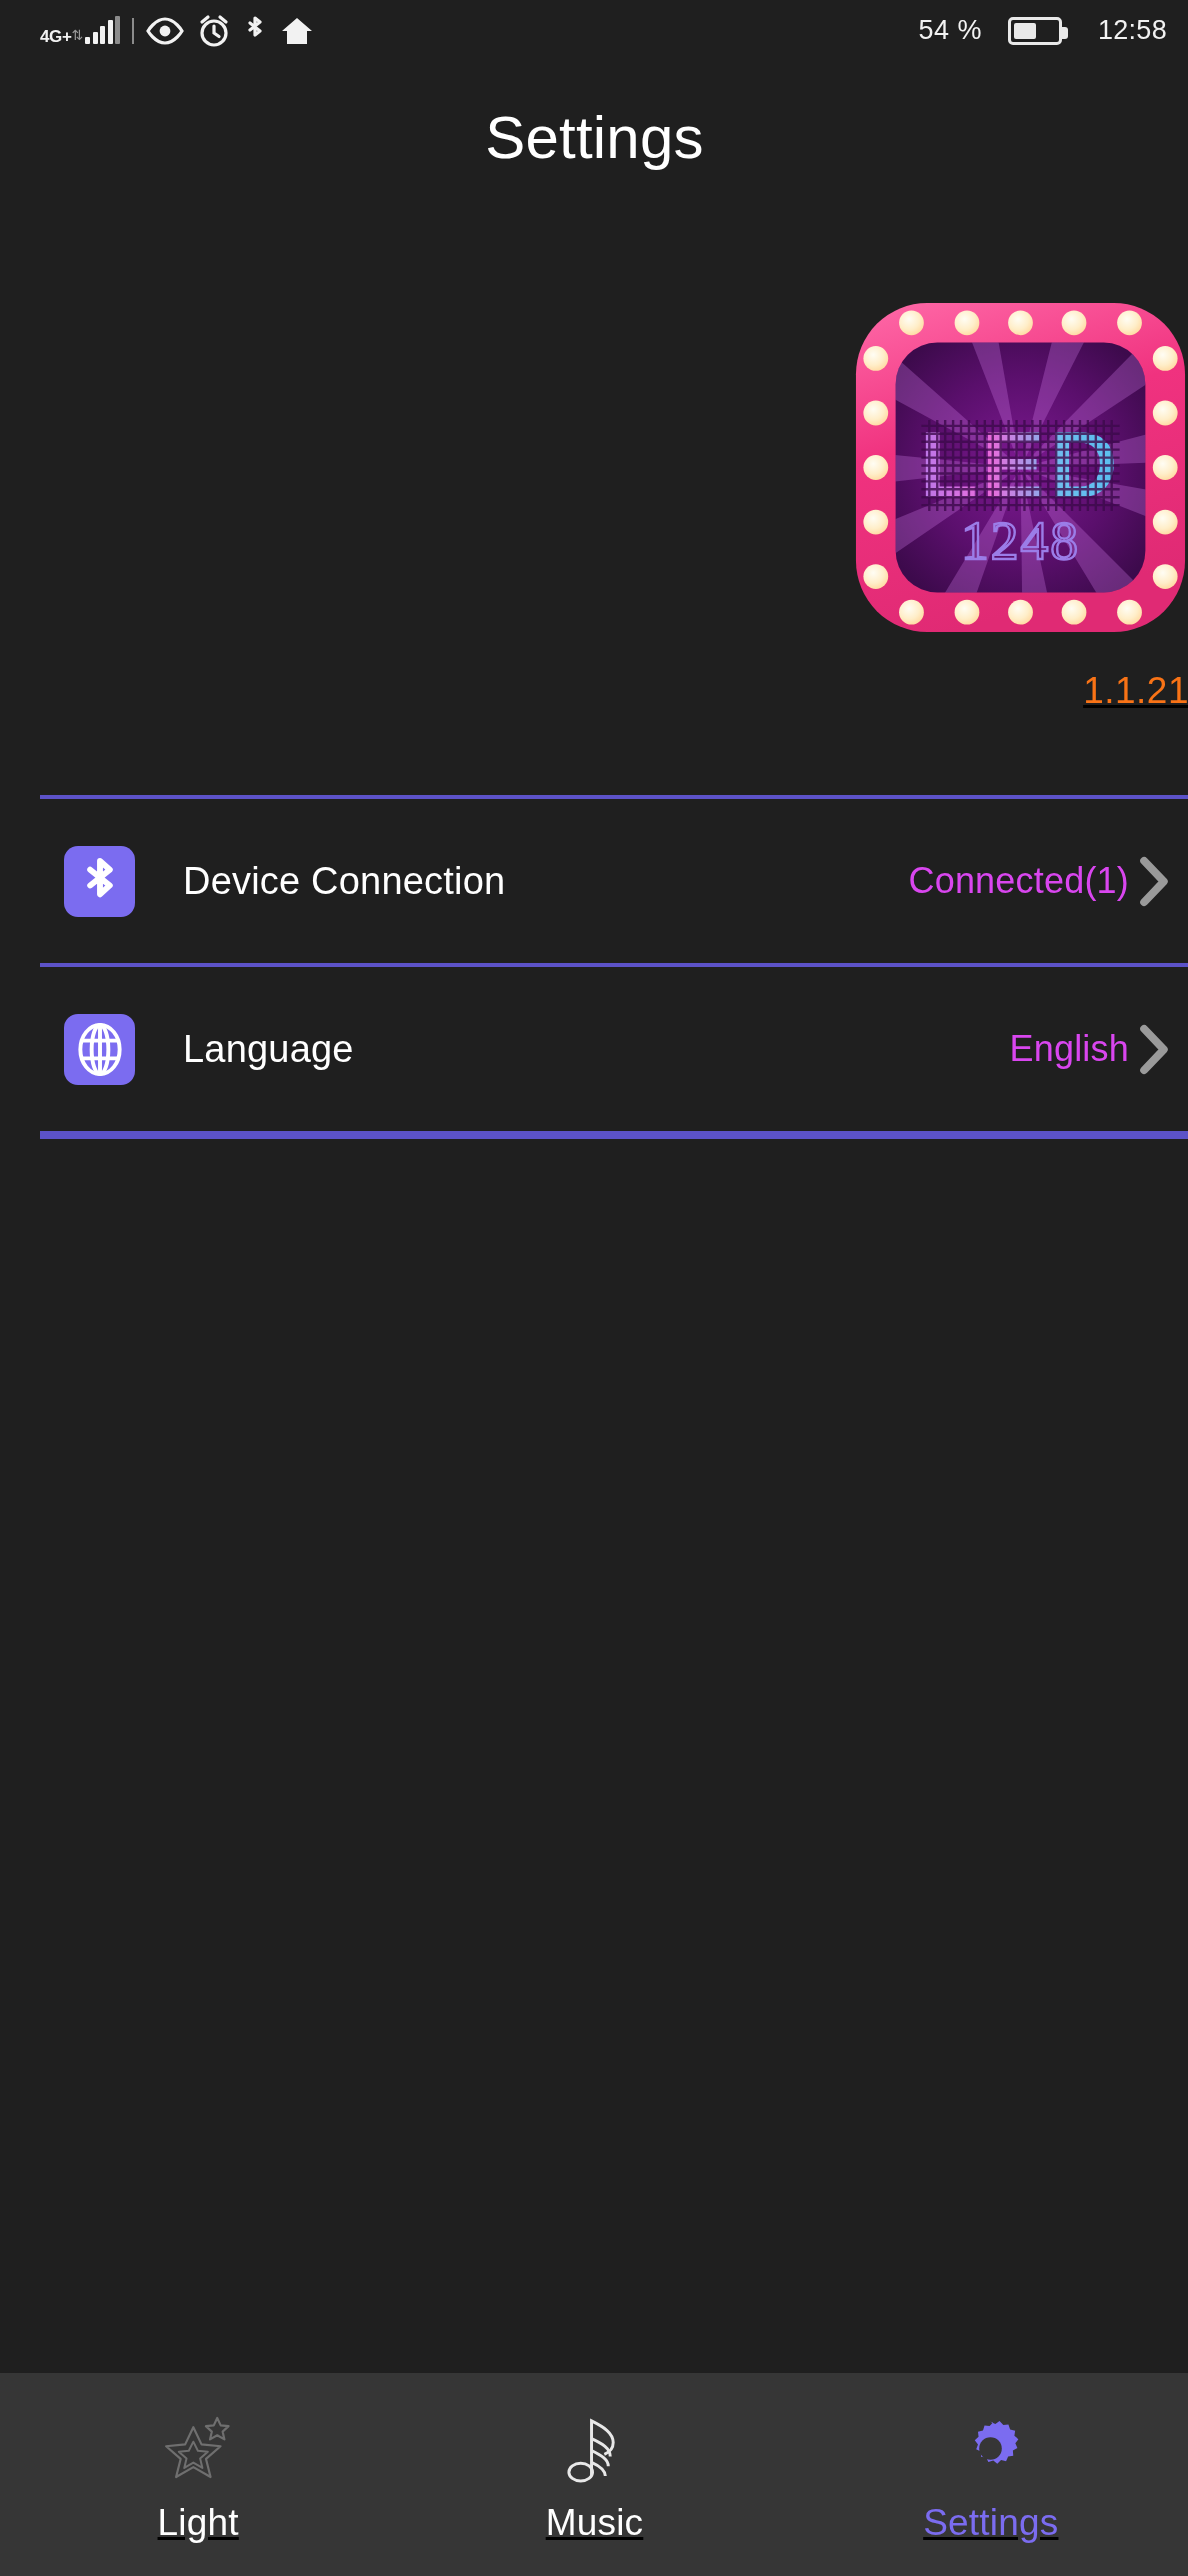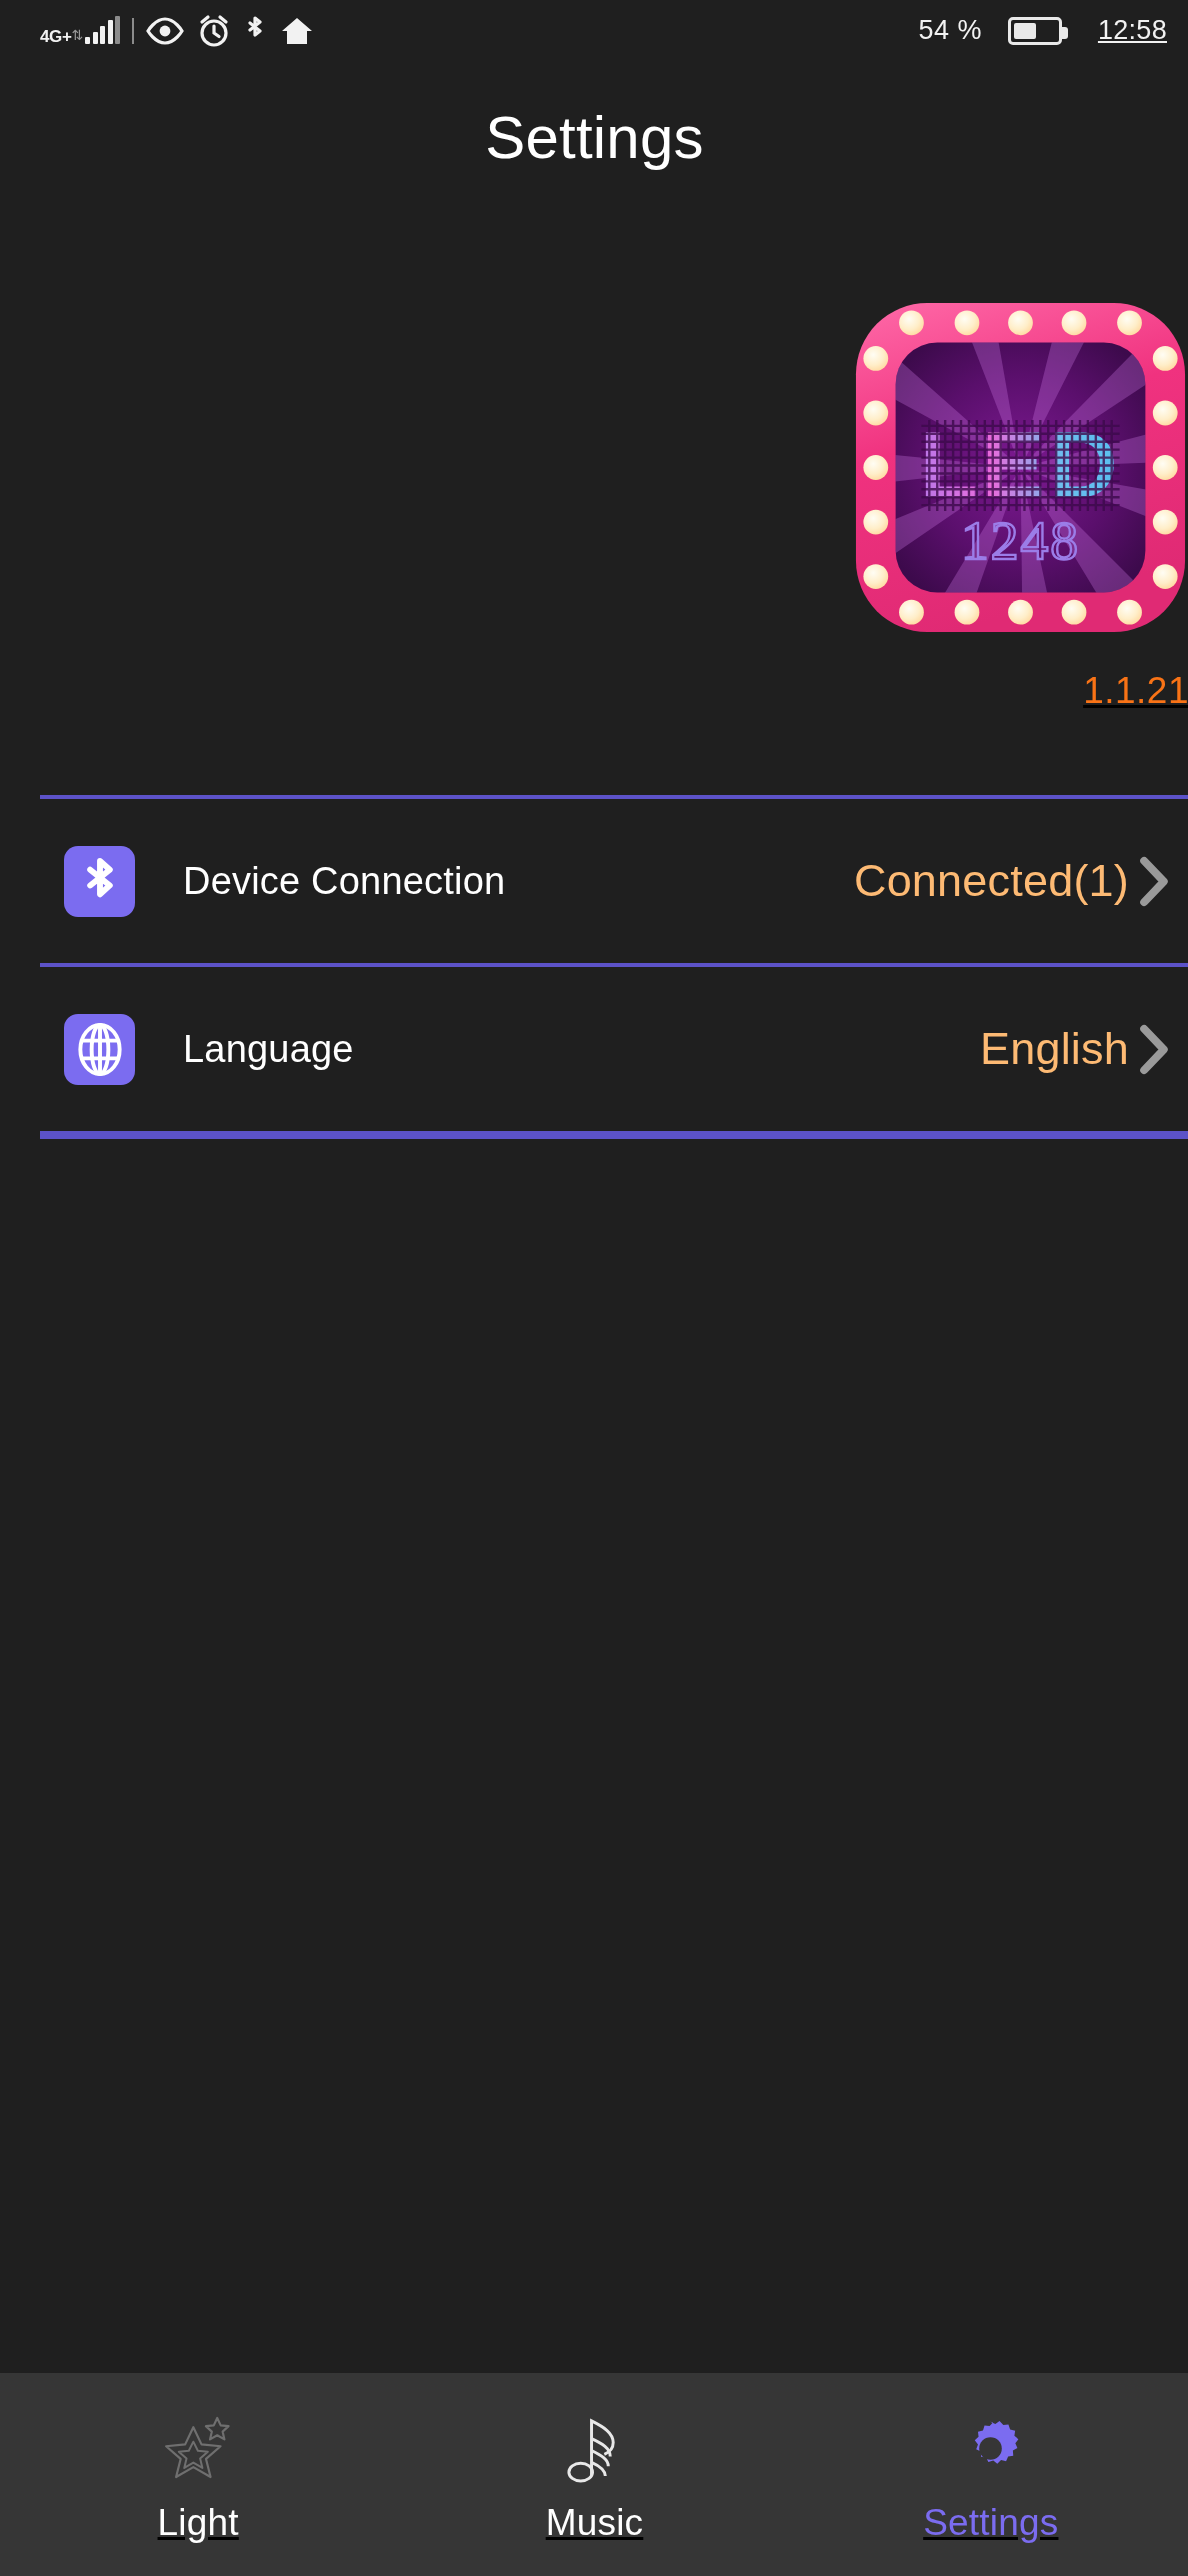--- a/index.html
+++ b/index.html
@@ -44,21 +44,21 @@
   .batt{
     position:relative; width:54px; height:28px;
     border:3px solid #e9e9e9; border-radius:5px;
     display:flex; align-items:center; padding:3px;
   }
   .batt::after{
     content:""; position:absolute; right:-9px; top:7px;
     width:6px; height:12px; background:#e9e9e9; border-radius:0 3px 3px 0;
   }
   .batt > span{ display:block; height:100%; background:#e9e9e9; border-radius:2px; }
-  .clock{ font-size:27px; margin-left:10px; letter-spacing:0.3px;text-decoration:underline; }
+  .clock{ font-size:27px; margin-left:10px; letter-spacing:0.3px; }
 
   
   .title-wrap{ flex:0 0 auto; text-align:center; padding-top:42px; }
   .page-title{ font-size:60px; color:#ffffff; font-weight:400; letter-spacing:0.2px; }
 
   
   .logo-wrap{ flex:0 0 auto; display:flex; flex-direction:column; align-items:flex-end; padding-top:127px;text-decoration:underline; }
   .logo{ position:relative; width:337px; height:337px; }
   .logo svg{ display:block; width:337px; height:337px; }
   .version{ margin-top:34px; font-size:37px; color:#f97316; letter-spacing:0.5px; }
@@ -74,21 +74,21 @@
   }
   .tile{
     width:71px; height:71px; border-radius:14px;
     background:#7b6cf0;
     display:flex; align-items:center; justify-content:center;
     flex:0 0 71px;
   }
   .tile svg{ display:block; }
   .row-label{ margin-left:48px; font-size:38px; color:#ffffff; letter-spacing:0.2px; }
   .row-right{ margin-left:auto; display:flex; align-items:center; }
-  .row-value{ font-size:45px; color:#fdba74; letter-spacing:0.2px; }
+  .row-value{ font-size:36px; color:#d946ef; letter-spacing:0.2px; }
   .chev{ width:44px; height:57px; flex:0 0 44px; margin-left:2px; }
   .chev svg{ display:block; }
 
   .spacer{ flex:1 1 auto; background:#1f1f1f; }
 
   
   .bottomnav{
     flex:0 0 203px; height:203px;
     background:#363636;
     display:flex; align-items:stretch;

